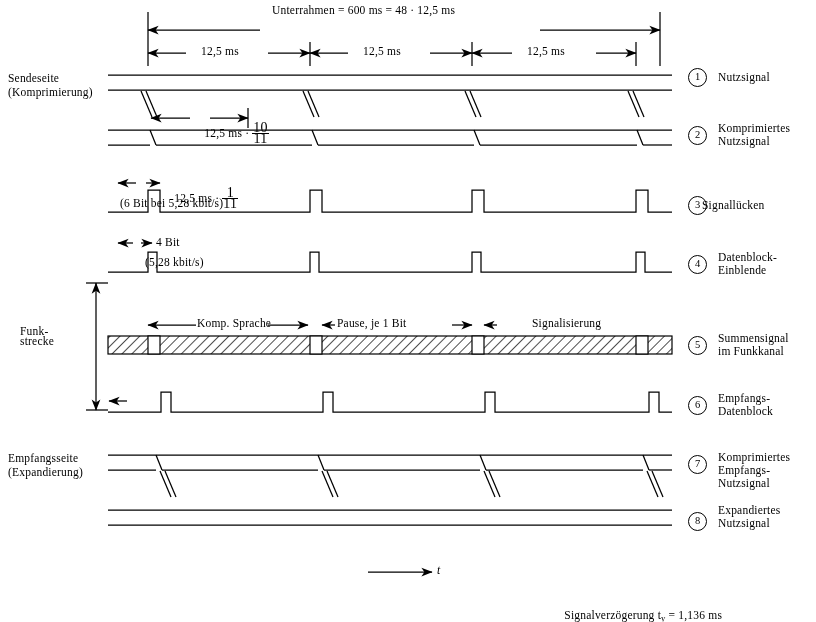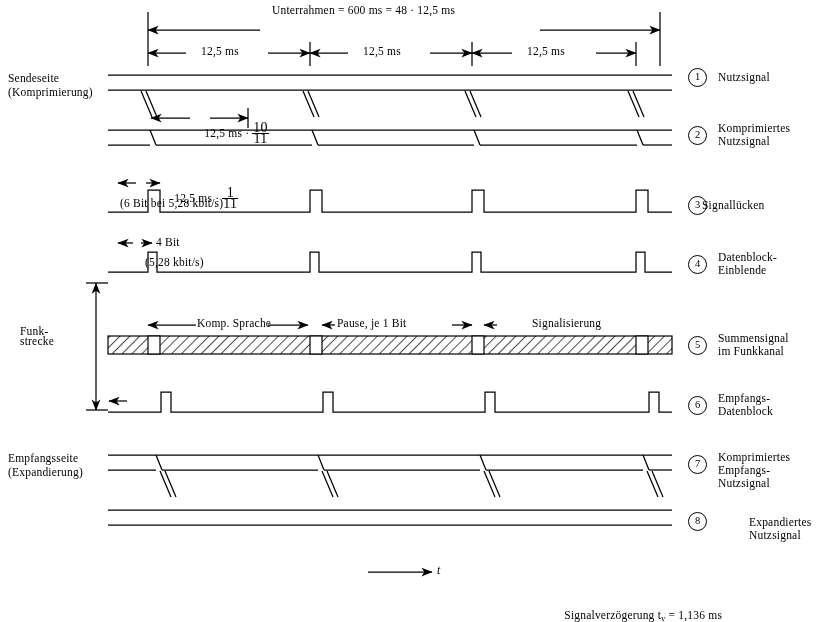--- a/index.html
+++ b/index.html
@@ -226,21 +226,21 @@
   <div class="circ" style="left:688px; top:396px;">6</div>
   <div class="lbl" style="left:718px; top:392px;">Empfangs-
 Datenblock</div>
 
   <div class="circ" style="left:688px; top:455px;">7</div>
   <div class="lbl" style="left:718px; top:451px;">Komprimiertes
 Empfangs-
 Nutzsignal</div>
 
   <div class="circ" style="left:688px; top:512px;">8</div>
-  <div class="lbl" style="left:718px; top:516px;margin-left:31px;">Expandiertes
+  <div class="lbl" style="left:718px; top:504px;">Expandiertes
 Nutzsignal</div>
 
   <div class="lbl" style="left:437px; top:564px; font-style:italic;">t</div>
 
   <div class="lbl" style="left:552px; top:596px;">
     <span>Signalverzögerung t</span><span class="sub">y</span><span> = 1,136 ms</span>
   </div>
 
 </div>
 

